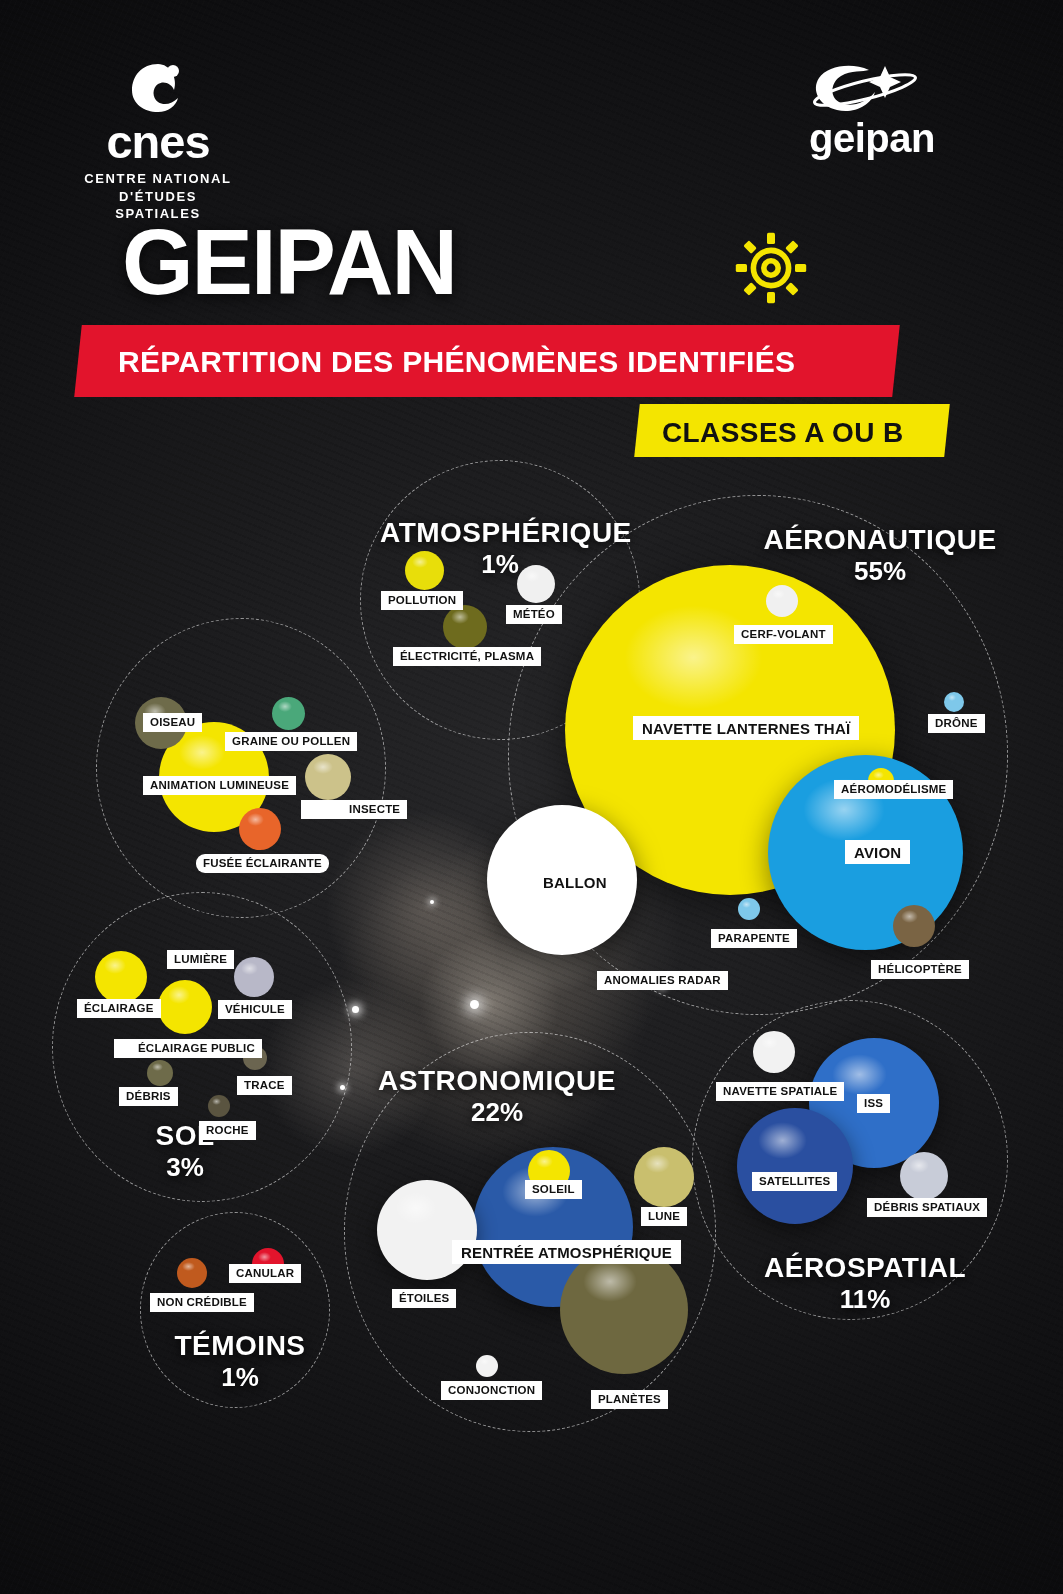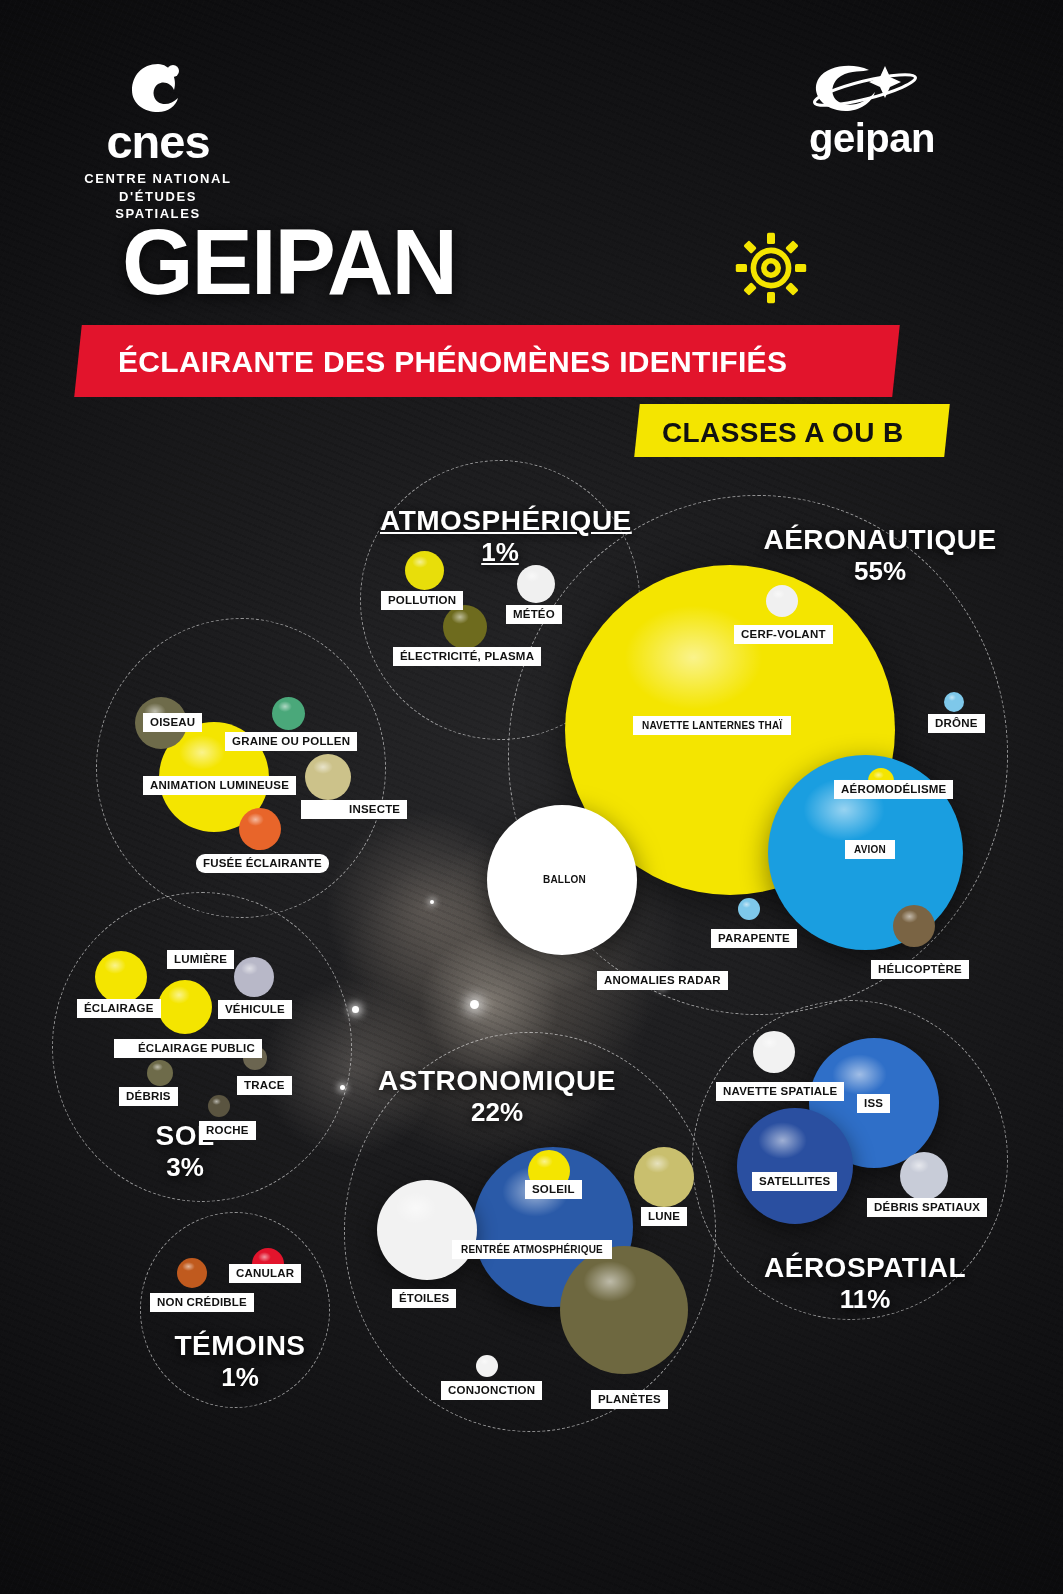--- a/index.html
+++ b/index.html
@@ -89,21 +89,21 @@
   }
 
   .tag {
     position: absolute;
     background: #fff; color: #111;
     font-size: 11.5px; font-weight: bold; letter-spacing: .2px;
     padding: 4px 7px 3px 7px;
     white-space: nowrap;
     line-height: 1;
   }
-  .tag-big { font-size: 10px; padding: 5px 9px 4px 9px; }
+  .tag-big { font-size: 15px; padding: 5px 9px 4px 9px; }
 </style>
 </head>
 <body>
 
 <div class="bg"></div>
 <div class="bg-noise"></div>
 <div class="star" style="left:352px;top:1006px;width:7px;height:7px;box-shadow:0 0 9px 3px rgba(255,255,255,.8)"></div>
 <div class="star" style="left:340px;top:1085px;width:5px;height:5px;box-shadow:0 0 7px 2px rgba(255,255,255,.7)"></div>
 <div class="star" style="left:470px;top:1000px;width:9px;height:9px;box-shadow:0 0 13px 4px rgba(255,255,255,.85)"></div>
 <div class="star" style="left:430px;top:900px;width:4px;height:4px;box-shadow:0 0 6px 2px rgba(255,255,255,.6)"></div>
@@ -143,35 +143,35 @@
     <rect x="6" y="45" width="14" height="10" rx="2"></rect>
     <rect x="80" y="45" width="14" height="10" rx="2"></rect>
     <rect x="45" y="6" width="10" height="14" rx="2" transform="rotate(45 50 50)"></rect>
     <rect x="45" y="80" width="10" height="14" rx="2" transform="rotate(45 50 50)"></rect>
     <rect x="6" y="45" width="14" height="10" rx="2" transform="rotate(45 50 50)"></rect>
     <rect x="80" y="45" width="14" height="10" rx="2" transform="rotate(45 50 50)"></rect>
   </g>
 </svg>
 
 <div class="band-red"></div>
-<div class="band-red-text">ÉCLAIRANTE DES PHÉNOMÈNES IDENTIFIÉS</div>
+<div class="band-red-text">RÉPARTITION DES PHÉNOMÈNES IDENTIFIÉS</div>
 <div class="band-yellow"></div>
 <div class="band-yellow-text">CLASSES A OU B</div>
 
 <div class="chart">
 
   <div class="group-ring" style="left:360px;top:460px;width:280px;height:280px;"></div>
   <div class="group-ring" style="left:508px;top:495px;width:500px;height:520px;"></div>
   <div class="group-ring" style="left:96px;top:618px;width:290px;height:300px;"></div>
   <div class="group-ring" style="left:52px;top:892px;width:300px;height:310px;"></div>
   <div class="group-ring" style="left:344px;top:1032px;width:372px;height:400px;"></div>
   <div class="group-ring" style="left:692px;top:1000px;width:316px;height:320px;"></div>
   <div class="group-ring" style="left:140px;top:1212px;width:190px;height:196px;"></div>
 
-  <div class="group-title" style="left:380px;top:505px;width:240px;text-decoration:underline;">
+  <div class="group-title" style="left:380px;top:517px;width:240px;">
     <span class="g-name">ATMOSPHÉRIQUE</span>
     <span class="g-pct">1%</span>
   </div>
   <div class="bubble" style="left:405px;top:551px;width:39px;height:39px;background:#e8de0a;"></div>
   <div class="bubble" style="left:517px;top:565px;width:38px;height:38px;background:#f0f0f0;"></div>
   <div class="bubble" style="left:443px;top:605px;width:44px;height:44px;background:#6e6b1e;"></div>
   <div class="tag" style="left:381px;top:591px;">POLLUTION</div>
   <div class="tag" style="left:506px;top:605px;">MÉTÉO</div>
   <div class="tag" style="left:393px;top:647px;">ÉLECTRICITÉ, PLASMA</div>
 

